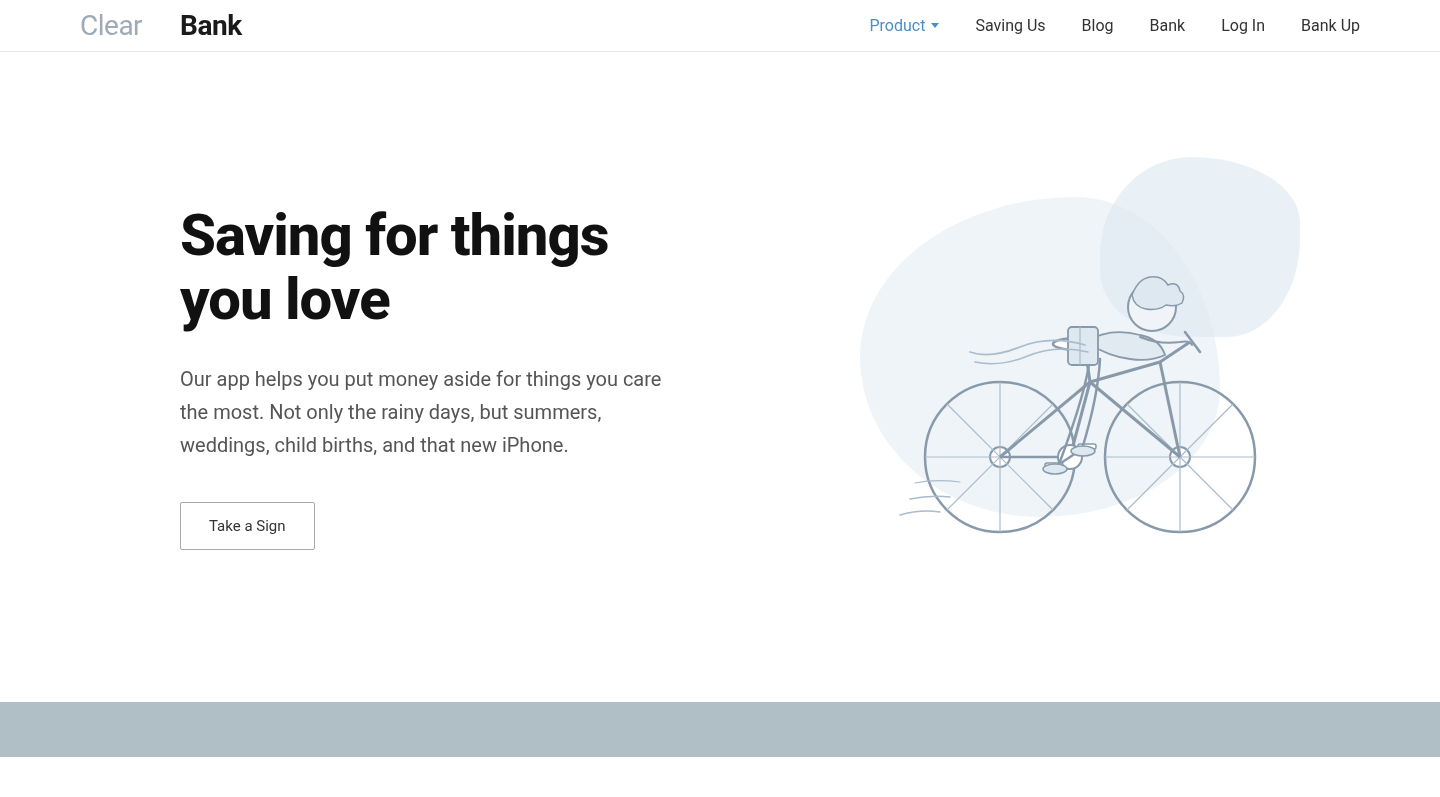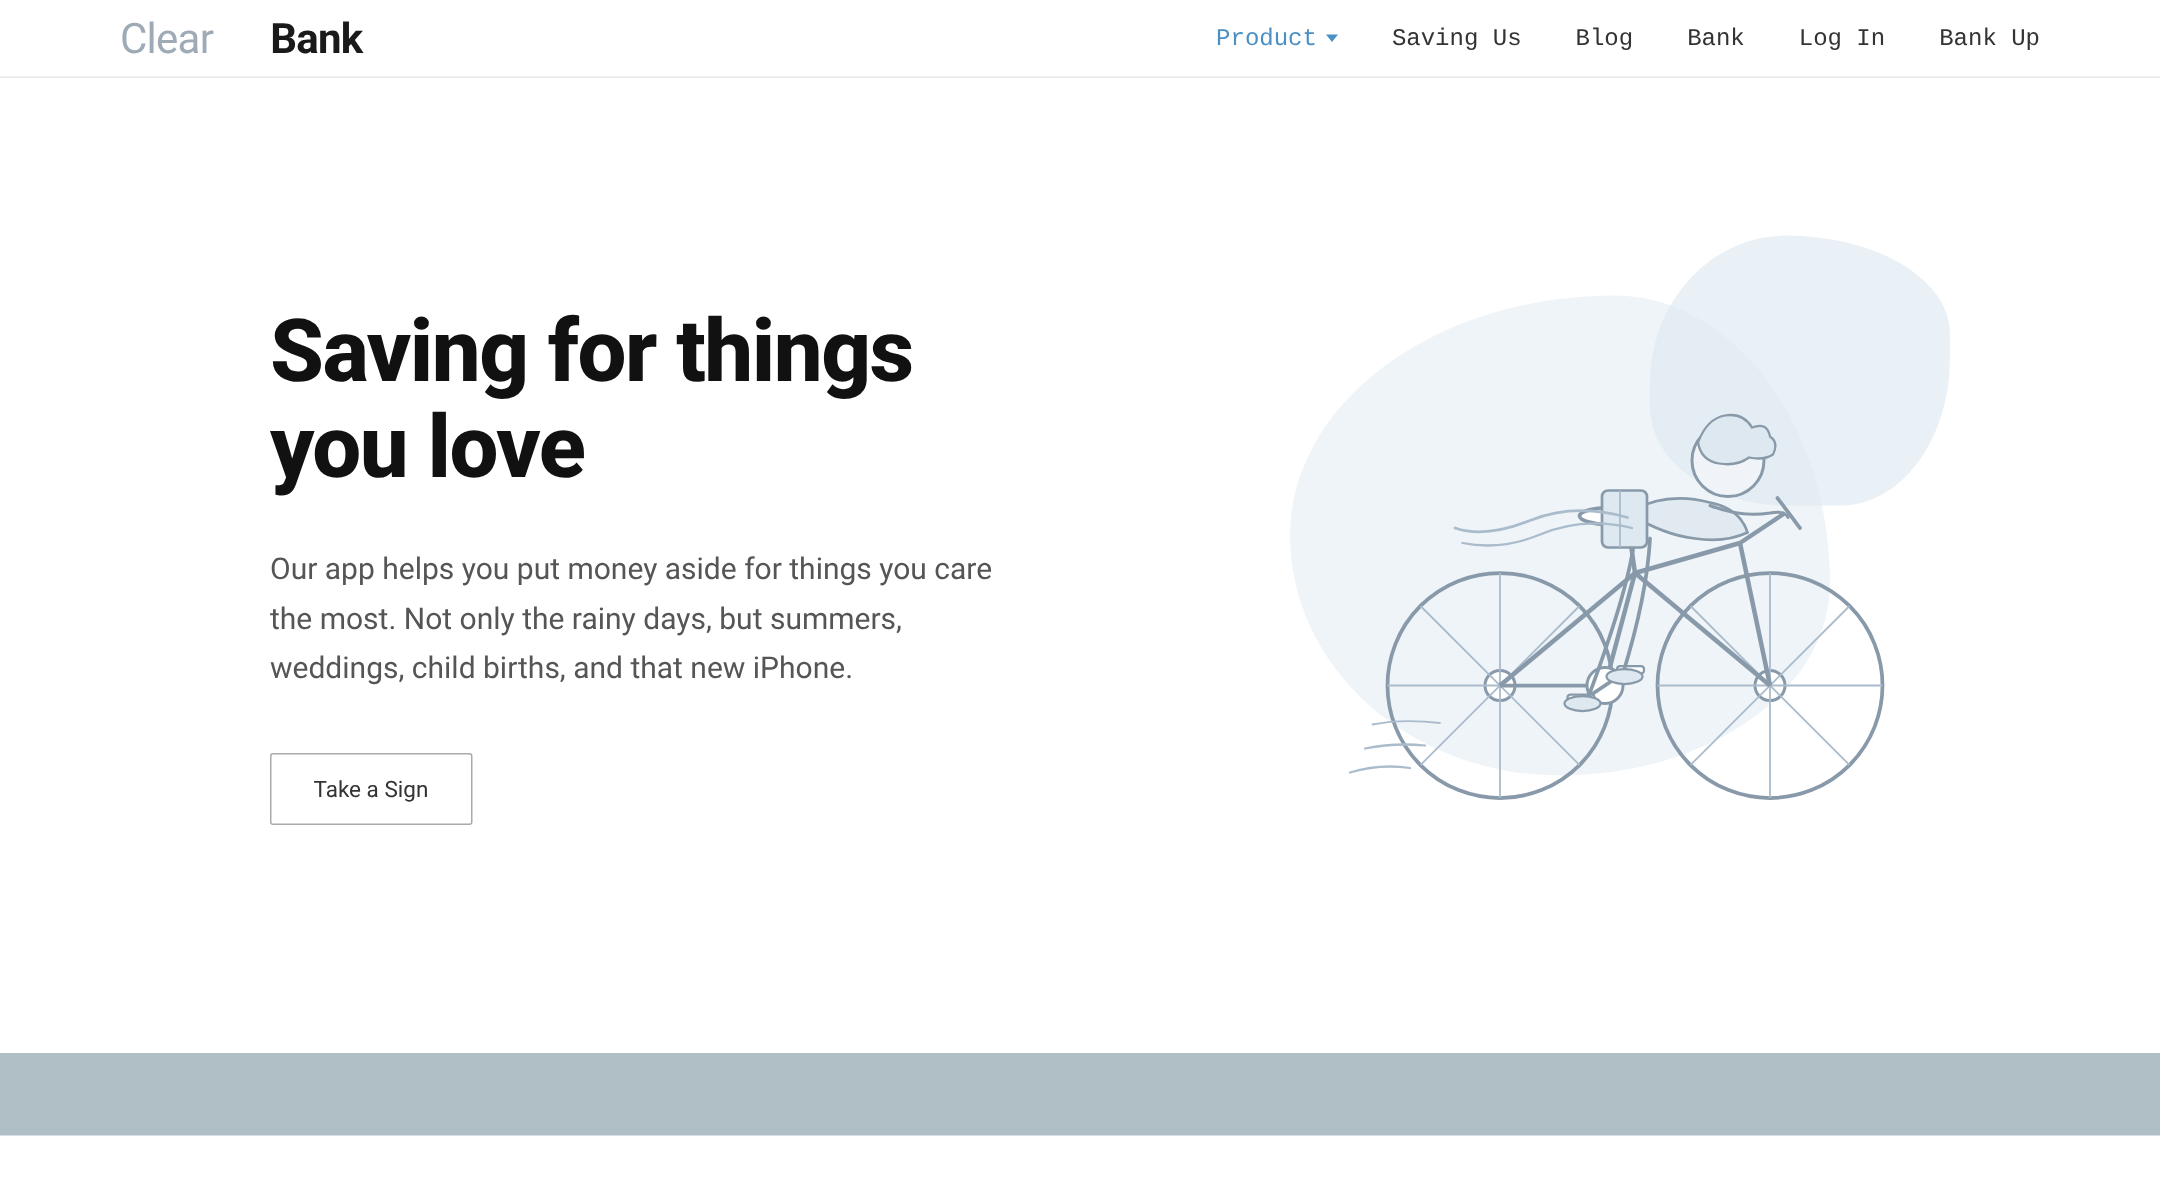--- a/index.html
+++ b/index.html
@@ -46,21 +46,20 @@
       color: #1a1a1a;
       font-weight: 700;
       margin-left: 38px;
     }
 
     .nav-links {
       display: flex;
       align-items: center;
       gap: 36px;
       list-style: none;
-      font-family: Liberation Mono, monospace;
     }
 
     .nav-links a {
       text-decoration: none;
       font-size: 16px;
       color: #333333;
     }
 
     .nav-links .product-link {
       color: #4a90c4;

